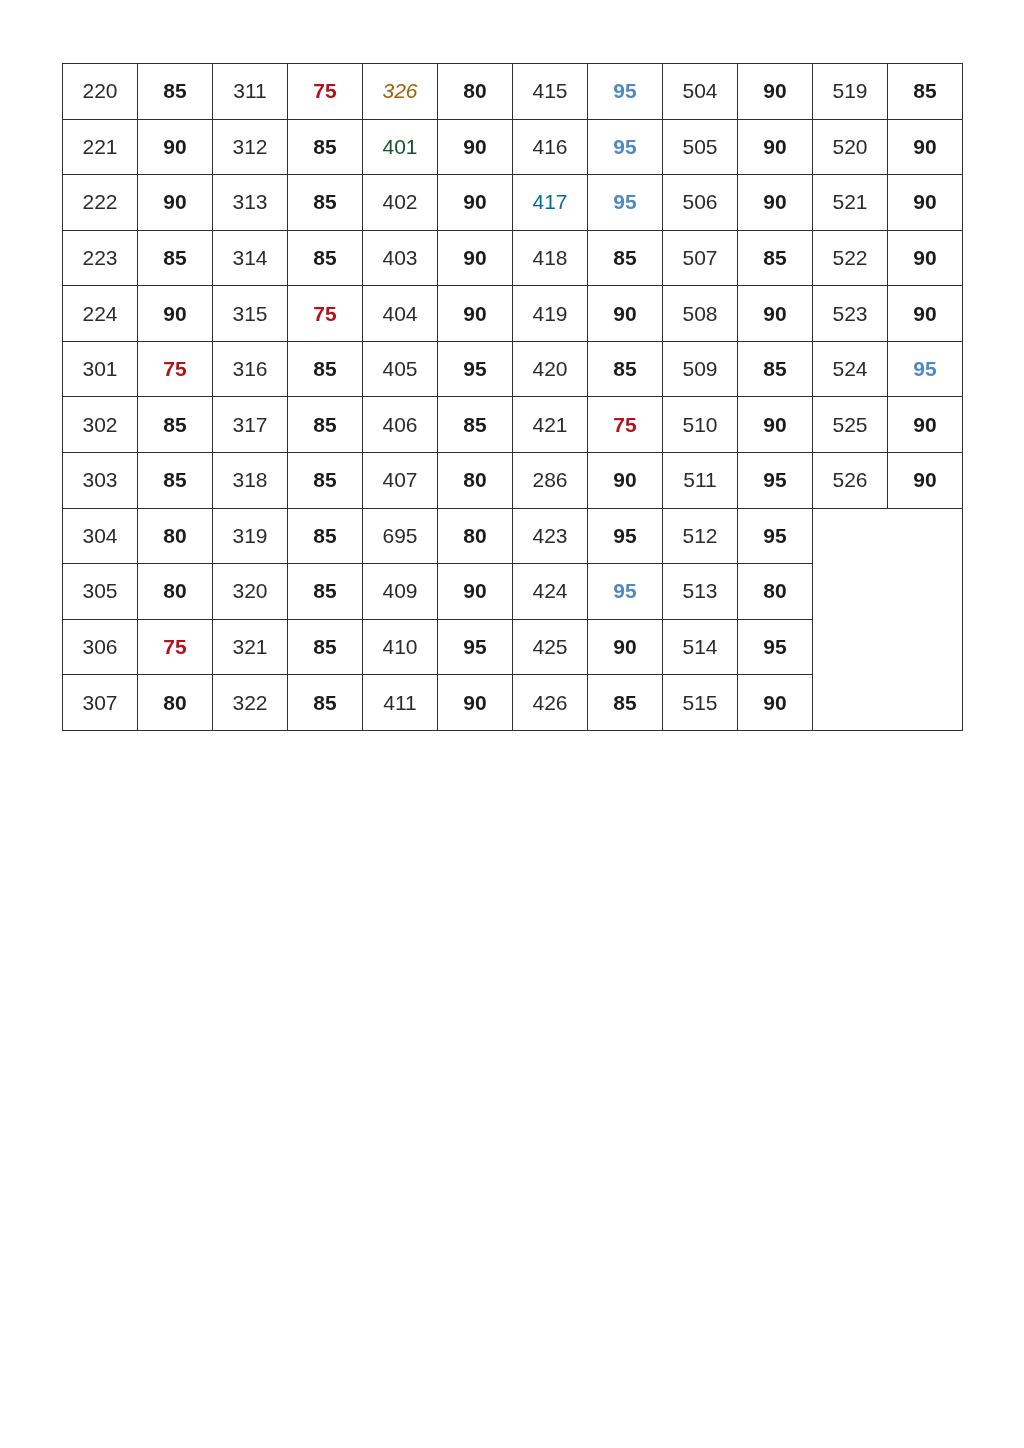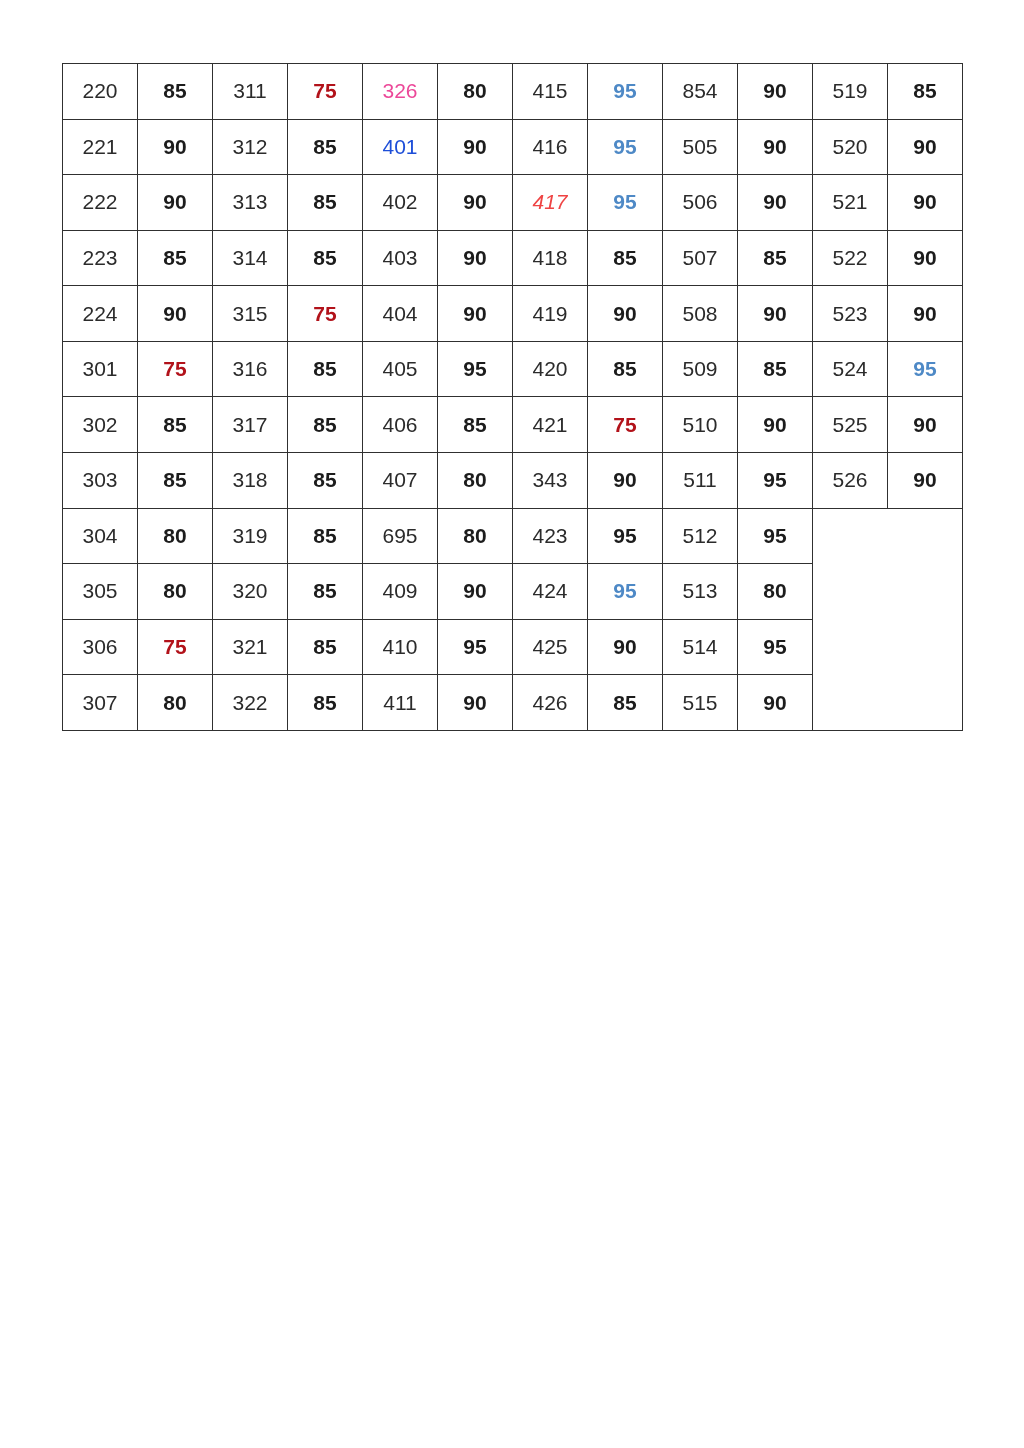--- a/index.html
+++ b/index.html
@@ -43,51 +43,51 @@
 <body>
 
 <div class="page">
   <table class="scores">
     <tbody>
         <tr>
           <td class="id-cell" style="color: rgb(43, 43, 43);">220</td>
           <td class="val-cell" style="color: rgb(28, 28, 28);">85</td>
           <td class="id-cell" style="color: rgb(43, 43, 43);">311</td>
           <td class="val-cell val-red" style="color: rgb(178, 18, 26);">75</td>
-          <td class="id-cell" style="color: #ec4899;">326</td>
+          <td class="id-cell" style="color: #a16207; font-style: italic;">326</td>
           <td class="val-cell" style="color: rgb(28, 28, 28);">80</td>
           <td class="id-cell" style="color: rgb(43, 43, 43);">415</td>
           <td class="val-cell val-blue" style="color: rgb(78, 137, 198);">95</td>
-          <td class="id-cell" style="color: rgb(43, 43, 43);">854</td>
+          <td class="id-cell" style="color: rgb(43, 43, 43);">504</td>
           <td class="val-cell" style="color: rgb(28, 28, 28);">90</td>
           <td class="id-cell" style="color: rgb(43, 43, 43);">519</td>
           <td class="val-cell" style="color: rgb(28, 28, 28);">85</td>
         </tr>
         <tr>
           <td class="id-cell" style="color: rgb(43, 43, 43);">221</td>
           <td class="val-cell" style="color: rgb(28, 28, 28);">90</td>
           <td class="id-cell" style="color: rgb(43, 43, 43);">312</td>
           <td class="val-cell" style="color: rgb(28, 28, 28);">85</td>
-          <td class="id-cell" style="color: #1d4ed8; border-radius: 11px;">401</td>
+          <td class="id-cell" style="color: #14532d; border-radius: 11px;">401</td>
           <td class="val-cell" style="color: rgb(28, 28, 28);">90</td>
           <td class="id-cell" style="color: rgb(43, 43, 43);">416</td>
           <td class="val-cell val-blue" style="color: rgb(78, 137, 198);">95</td>
           <td class="id-cell" style="color: rgb(43, 43, 43);">505</td>
           <td class="val-cell" style="color: rgb(28, 28, 28);">90</td>
           <td class="id-cell" style="color: rgb(43, 43, 43);">520</td>
           <td class="val-cell" style="color: rgb(28, 28, 28);">90</td>
         </tr>
         <tr>
           <td class="id-cell" style="color: rgb(43, 43, 43);">222</td>
           <td class="val-cell" style="color: rgb(28, 28, 28);">90</td>
           <td class="id-cell" style="color: rgb(43, 43, 43);">313</td>
           <td class="val-cell" style="color: rgb(28, 28, 28);">85</td>
           <td class="id-cell" style="color: rgb(43, 43, 43);">402</td>
           <td class="val-cell" style="color: rgb(28, 28, 28);">90</td>
-          <td class="id-cell" style="color: #ef4444; font-style: italic;">417</td>
+          <td class="id-cell" style="color: #0369a1;">417</td>
           <td class="val-cell val-blue" style="color: rgb(78, 137, 198);">95</td>
           <td class="id-cell" style="color: rgb(43, 43, 43);">506</td>
           <td class="val-cell" style="color: rgb(28, 28, 28);">90</td>
           <td class="id-cell" style="color: rgb(43, 43, 43);">521</td>
           <td class="val-cell" style="color: rgb(28, 28, 28);">90</td>
         </tr>
         <tr>
           <td class="id-cell" style="color: rgb(43, 43, 43);">223</td>
           <td class="val-cell" style="color: rgb(28, 28, 28);">85</td>
           <td class="id-cell" style="color: rgb(43, 43, 43);">314</td>
@@ -143,21 +143,21 @@
           <td class="id-cell" style="color: rgb(43, 43, 43);">525</td>
           <td class="val-cell" style="color: rgb(28, 28, 28);">90</td>
         </tr>
         <tr>
           <td class="id-cell" style="color: rgb(43, 43, 43);">303</td>
           <td class="val-cell" style="color: rgb(28, 28, 28);">85</td>
           <td class="id-cell" style="color: rgb(43, 43, 43);">318</td>
           <td class="val-cell" style="color: rgb(28, 28, 28);">85</td>
           <td class="id-cell" style="color: rgb(43, 43, 43);">407</td>
           <td class="val-cell" style="color: rgb(28, 28, 28);">80</td>
-          <td class="id-cell" style="color: rgb(43, 43, 43);">343</td>
+          <td class="id-cell" style="color: rgb(43, 43, 43);">286</td>
           <td class="val-cell" style="color: rgb(28, 28, 28);">90</td>
           <td class="id-cell" style="color: rgb(43, 43, 43);">511</td>
           <td class="val-cell" style="color: rgb(28, 28, 28);">95</td>
           <td class="id-cell" style="color: rgb(43, 43, 43);">526</td>
           <td class="val-cell" style="color: rgb(28, 28, 28);">90</td>
         </tr>
         <tr>
           <td class="id-cell" style="color: rgb(43, 43, 43);">304</td>
           <td class="val-cell" style="color: rgb(28, 28, 28);">80</td>
           <td class="id-cell" style="color: rgb(43, 43, 43);">319</td>

